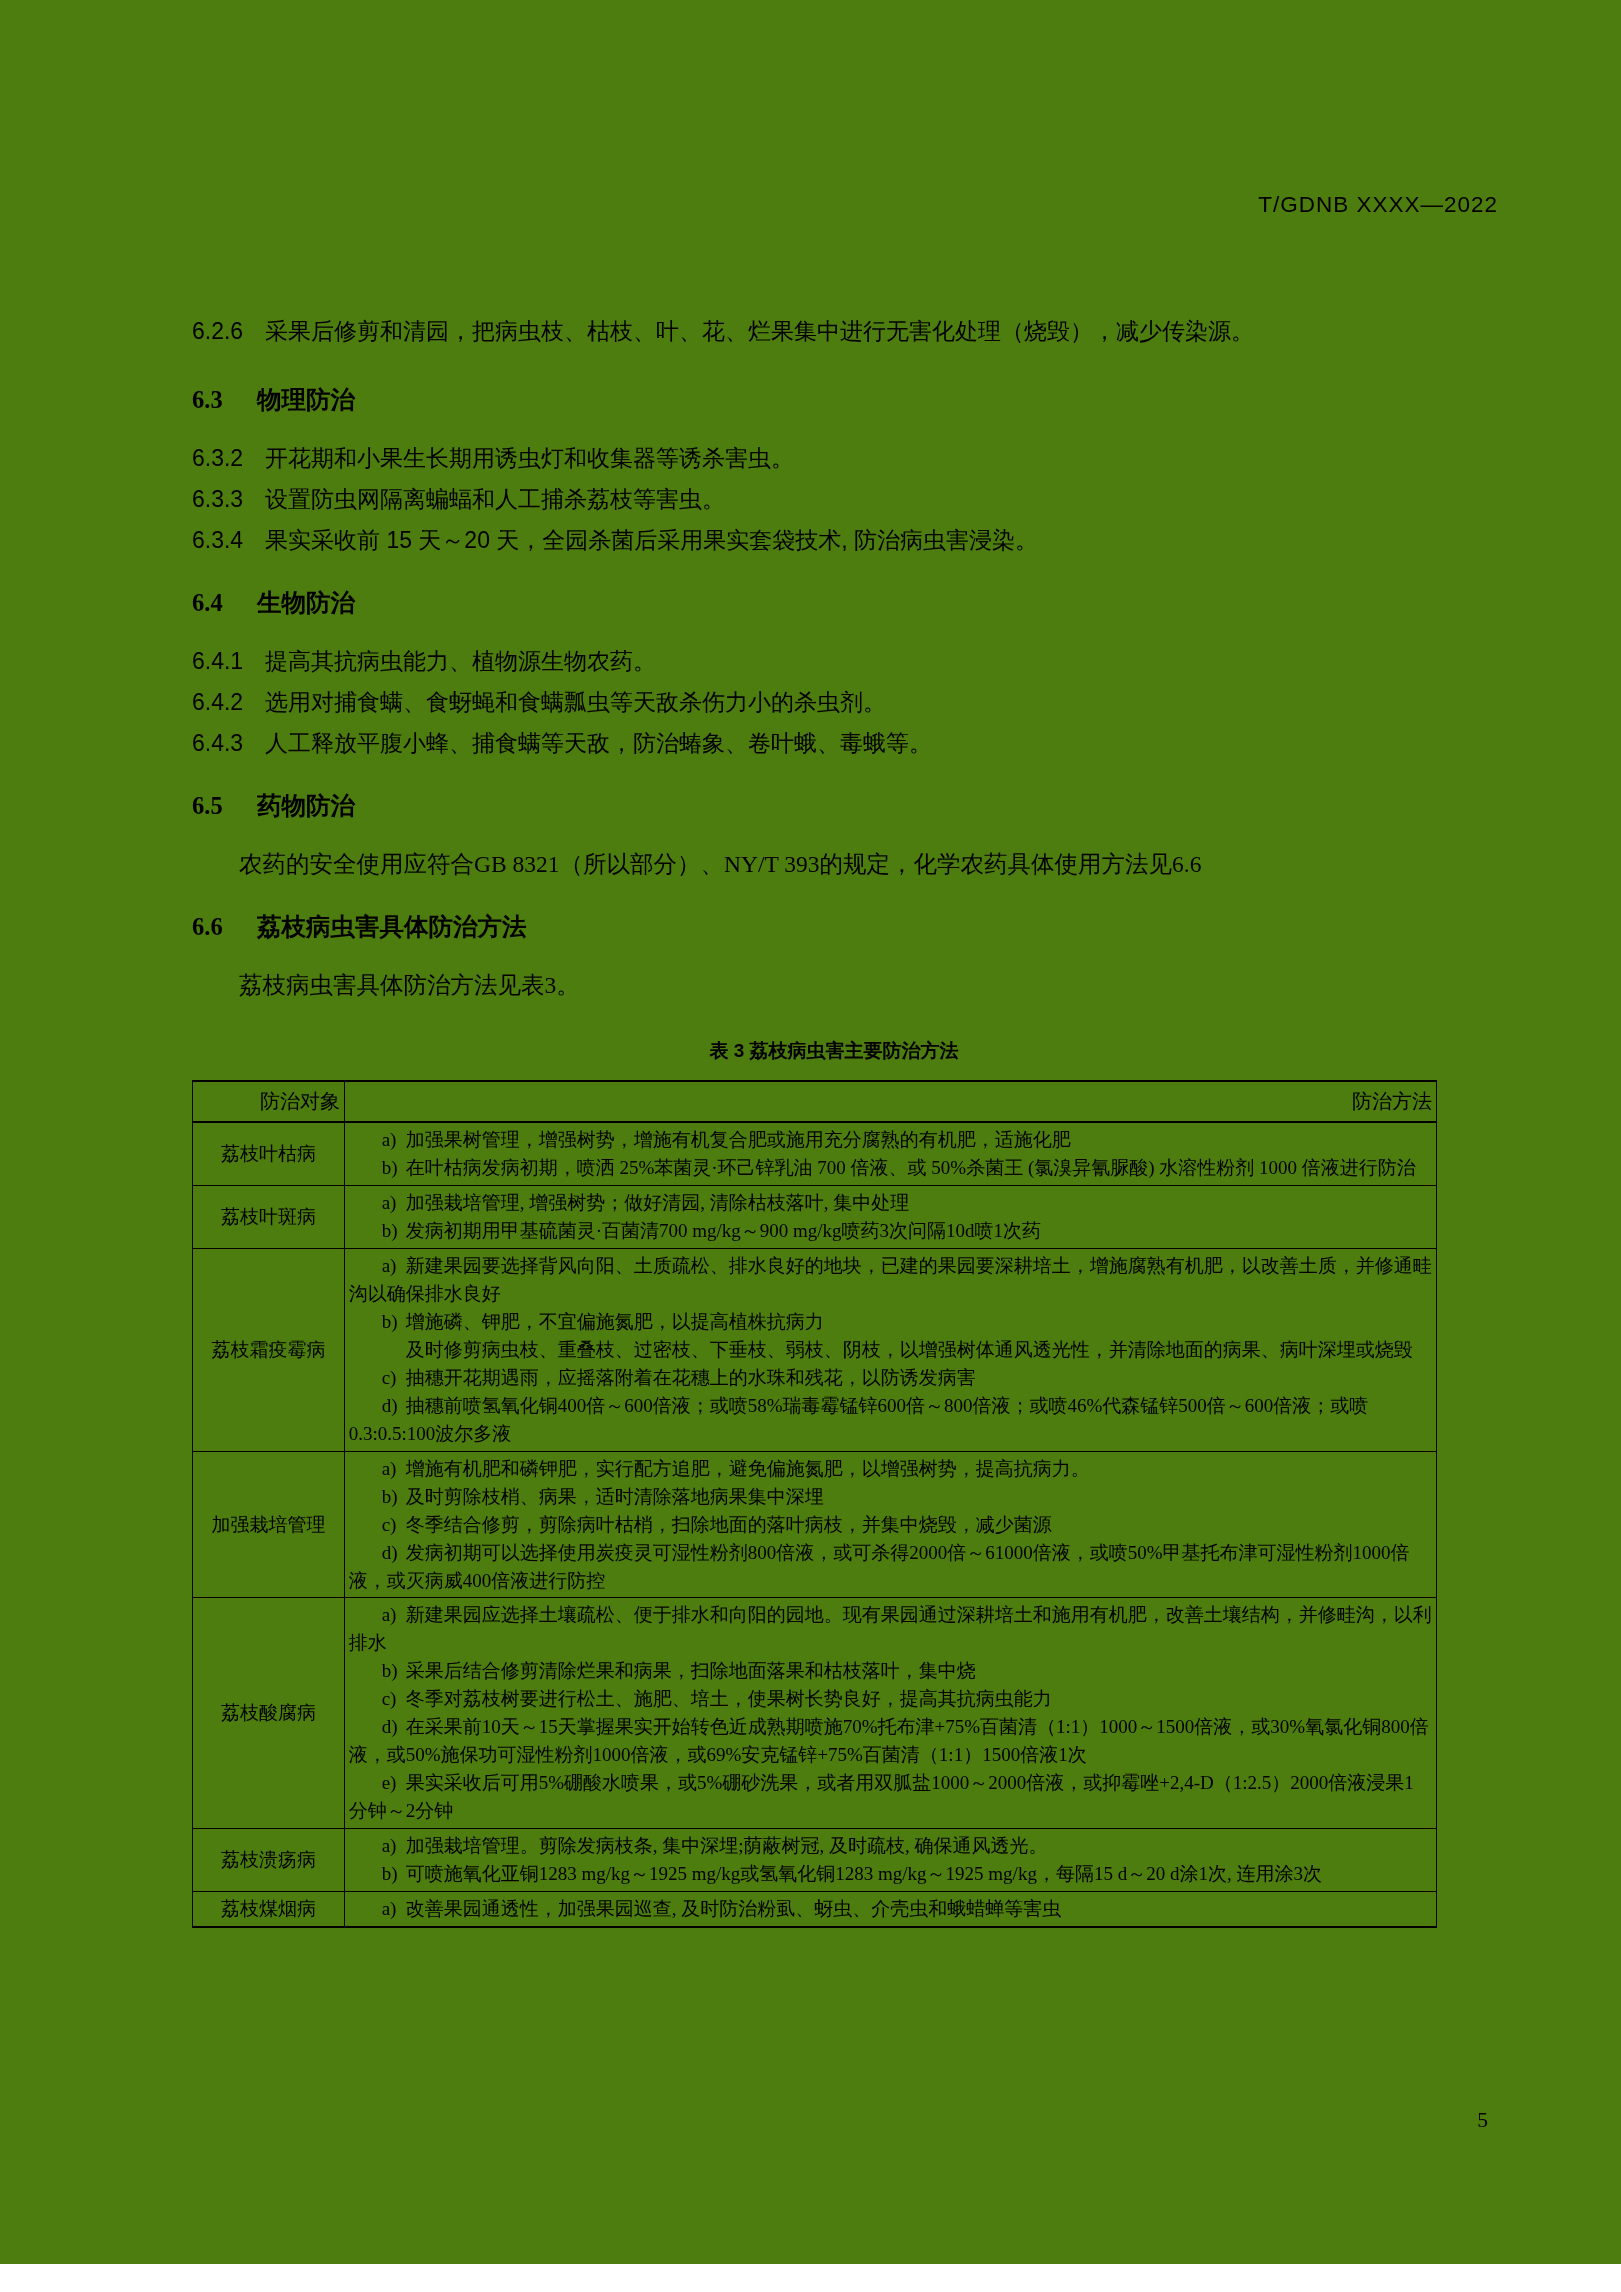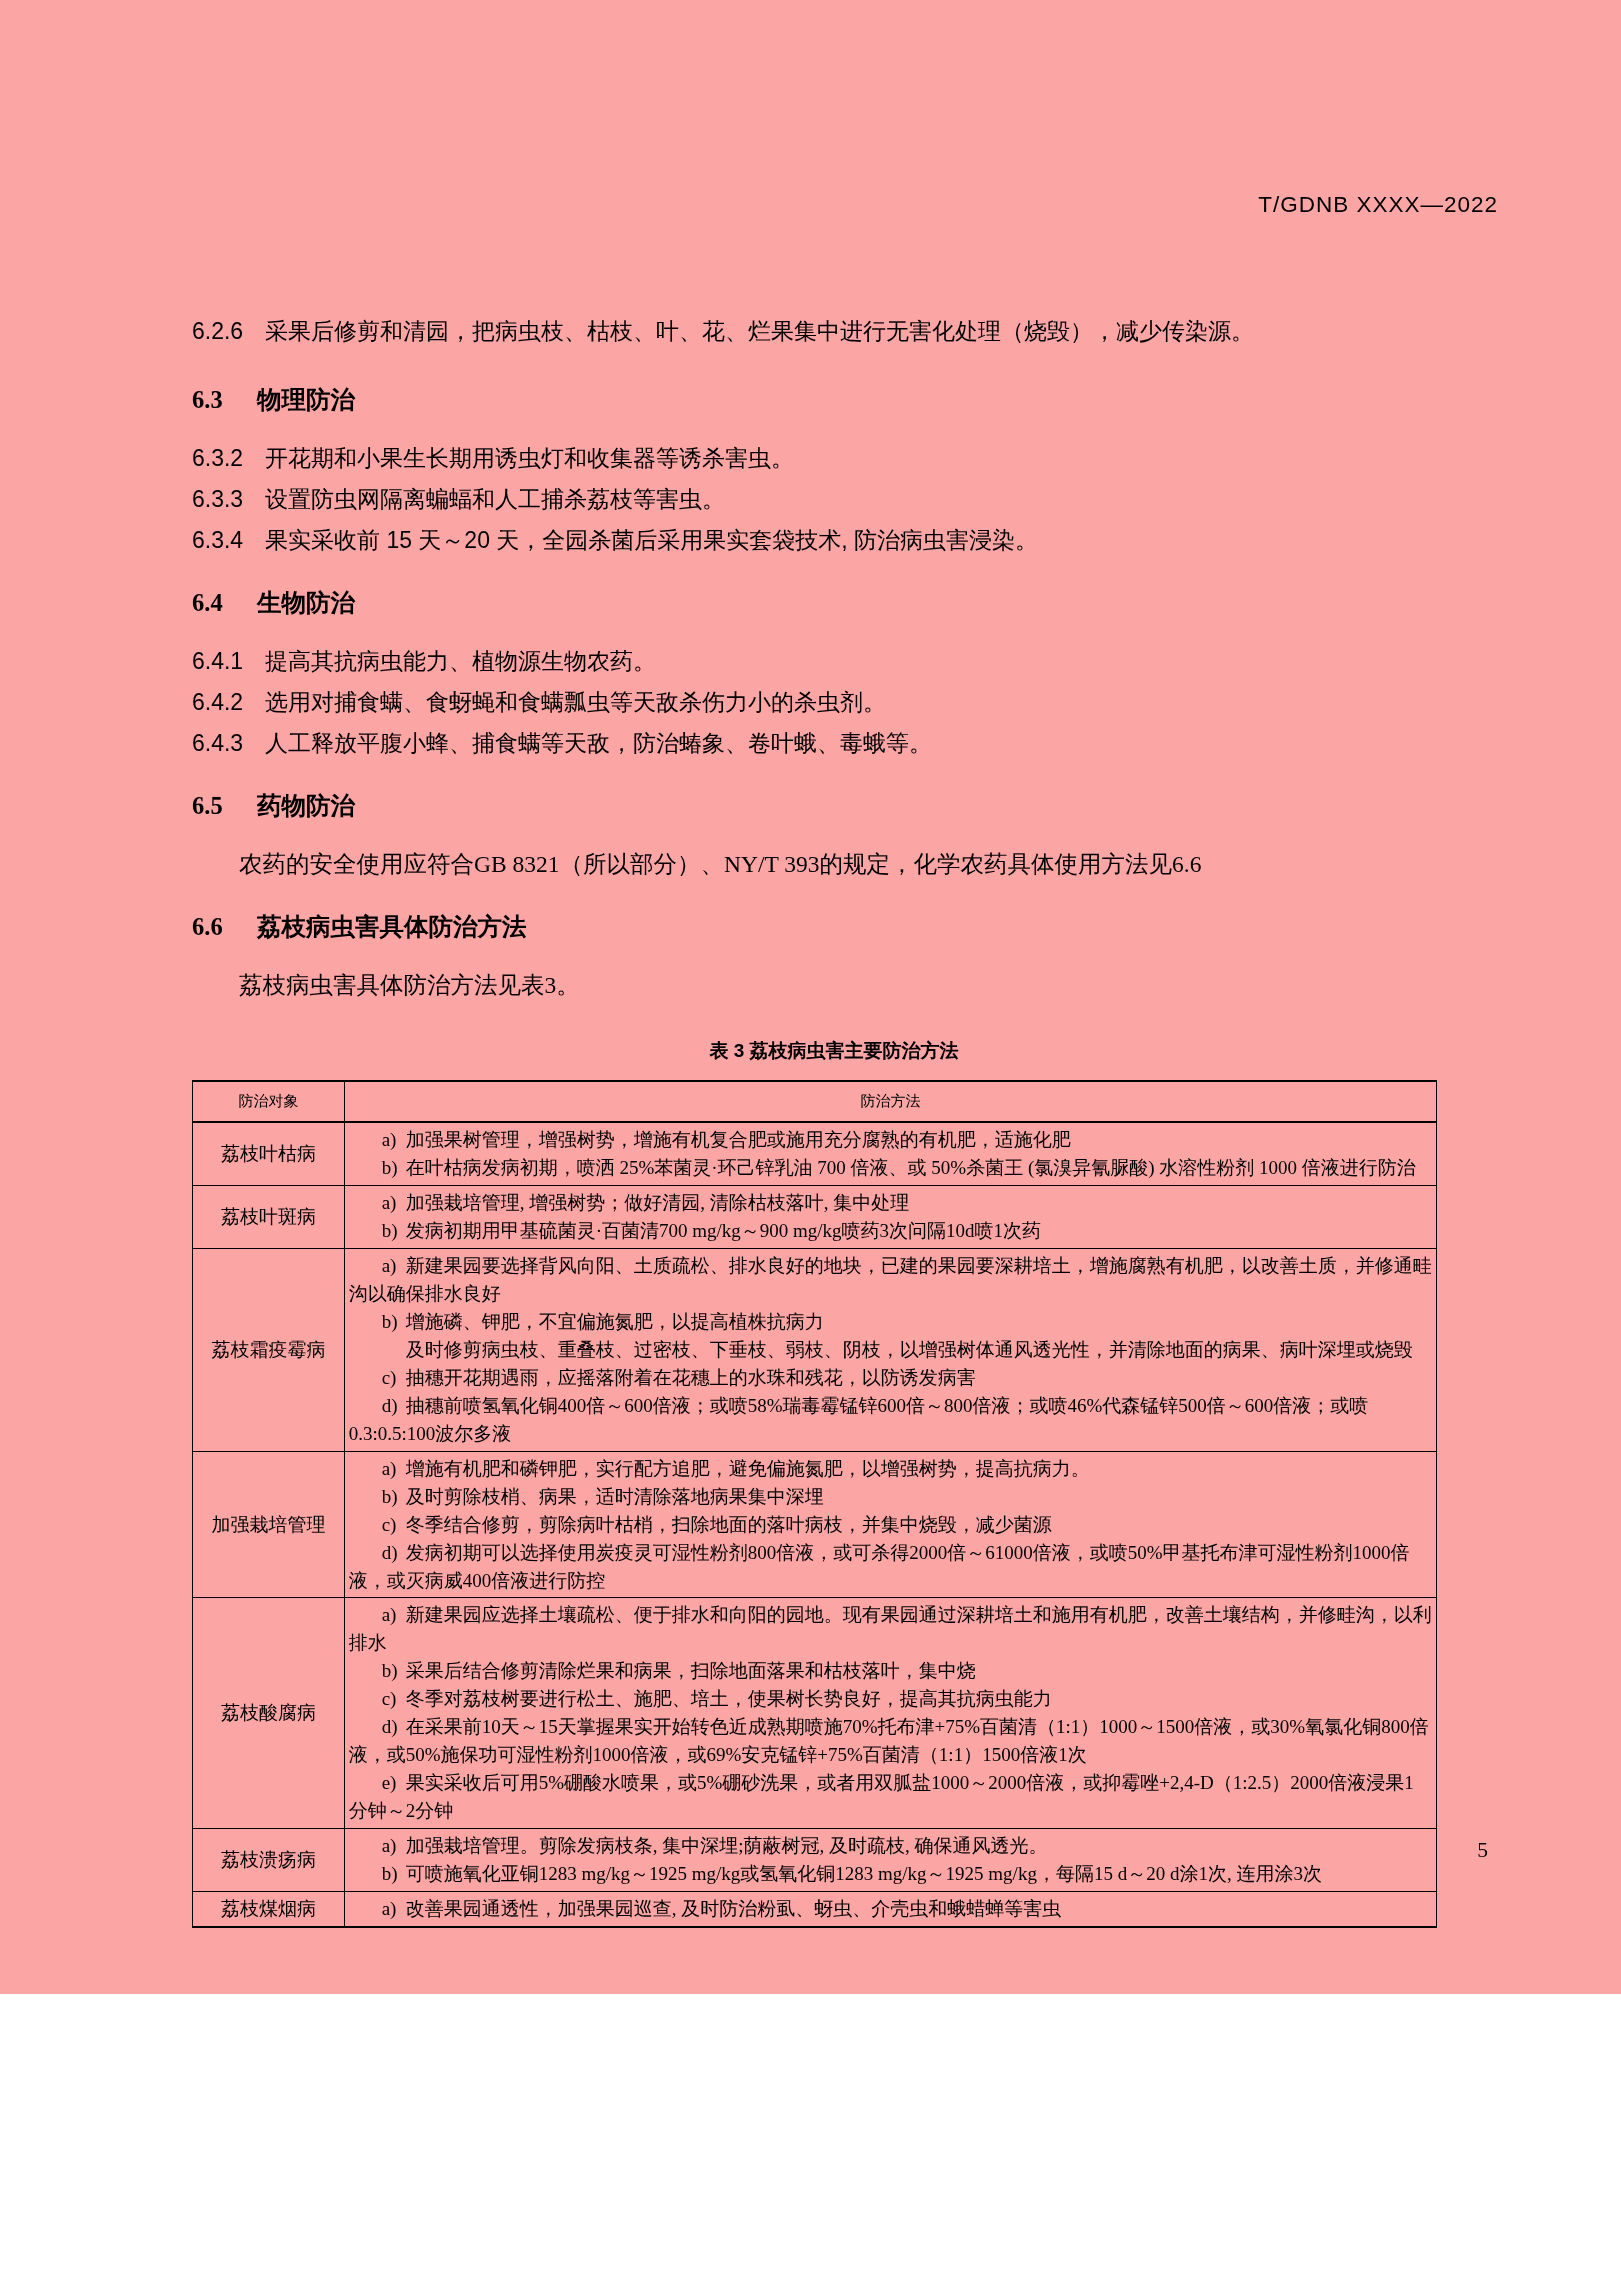--- a/index.html
+++ b/index.html
@@ -7,23 +7,23 @@
     padding: 0;
     background: #ffffff;
   }
   body {
     font-family: "Liberation Serif", "DejaVu Serif", serif;
     color: #000000;
   }
   .page {
     position: relative;
     width: 1621px;
-    height: 1994px;
+    height: 2264px;
     margin: 0 auto;
-    background: #fca5a5;
+    background: #4d7c0f;
     box-sizing: border-box;
     overflow: hidden;
   }
   .header {
     position: absolute;
     top: 192px;
     right: 123px;
     font-family: "Liberation Sans", "DejaVu Sans", sans-serif;
     font-size: 22.5px;
     letter-spacing: 1px;
@@ -83,24 +83,24 @@
   }
   table.t3 td, table.t3 th {
     border: 1px solid #000;
     padding: 2.9px 3.9px;
     vertical-align: middle;
     font-size: 19px;
     line-height: 28px;
     font-weight: normal;
   }
   table.t3 thead td {
-    text-align: center;
+    text-align: right;
     border-top: 2px solid #000;
     border-bottom: 2px solid #000;
-    font-size: 15px;
+    font-size: 20px;
     padding: 5.9px 3.9px;
   }
   table.t3 tbody tr:last-child td {
     border-bottom: 2px solid #000;
   }
   td.obj {
     width: 143px;
     text-align: center;
     vertical-align: middle;
     font-size: 19.6px;

